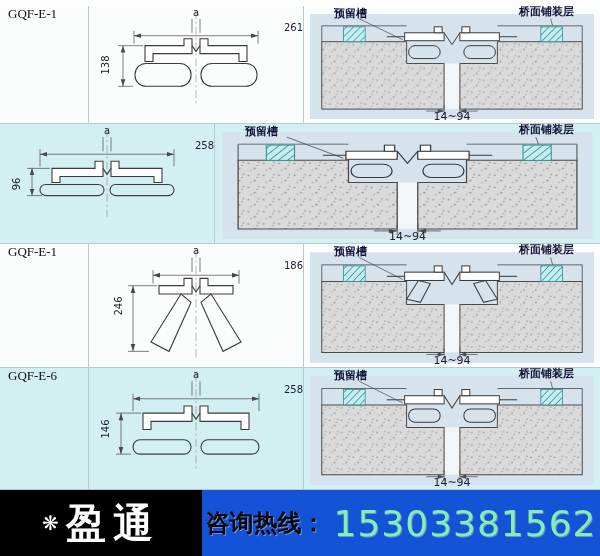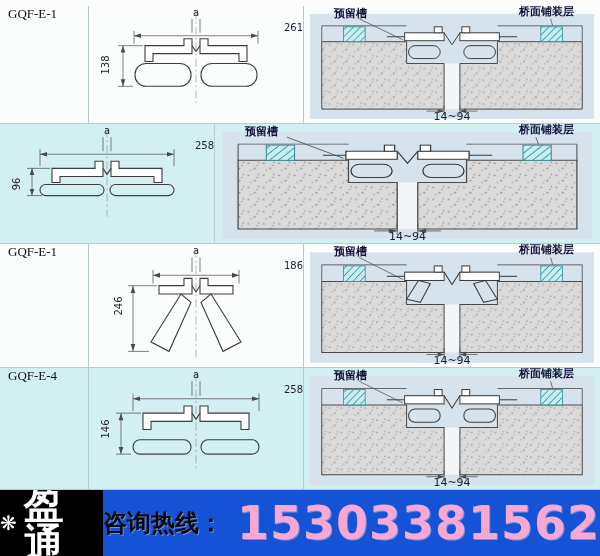--- a/index.html
+++ b/index.html
@@ -42,23 +42,23 @@
   .zh{position:absolute;font-size:11px;font-weight:bold;color:#101038;line-height:1;white-space:nowrap}
   .lbl-groove{top:2px;left:30px}
   .lbl-pave{top:0;right:26px}
   .dim-range{bottom:1px;left:50%;transform:translateX(-50%);font-size:11px}
   
   .footer{height:66px;background:#1553d6;display:flex;align-items:stretch}
   .brand-box{width:202px;background:#000;display:flex;align-items:center;justify-content:center;gap:7px}
   .logo{color:#fff;font-size:20px;line-height:1}
   .brand{color:#fff;font-size:40px;font-weight:bold;letter-spacing:7px;
     font-family:"Liberation Sans",sans-serif;line-height:1}
-  .hotline{flex:1;display:flex;align-items:center;justify-content:center;gap:14px;white-space:nowrap}
+  .hotline{flex:1;display:flex;align-items:center;justify-content:center;gap:8px;white-space:nowrap}
   .hl-label{font-size:24px;font-weight:bold;color:#050505;text-shadow:1px 1px 0 rgba(255,255,255,.35)}
-  .hl-number{font-size:46px;font-weight:bold;color:#f9a8d4;letter-spacing:1px;
+  .hl-number{font-size:36px;font-weight:normal;color:#86efac;letter-spacing:1px;
     text-shadow:1px 1px 0 rgba(255,255,255,.35)}
 </style>
 </head>
 <body>
 
 <svg width="0" height="0" style="position:absolute">
   <defs>
     <pattern id="dots" width="12" height="12" patternUnits="userSpaceOnUse">
       <rect width="12" height="12" fill="#dadada"></rect>
       <circle cx="2" cy="3" r="0.8" fill="#8f8f8f"></circle>
@@ -308,21 +308,21 @@
           </g>
         </svg>
         <span class="zh lbl-groove">预留槽</span>
         <span class="zh lbl-pave">桥面铺装层</span>
         <span class="dim dim-range">14~94</span>
       </div>
     </div>
 
     <div class="row alt r4">
       <div class="cell-label">
-        <span>GQF-E-4</span>
+        <span>GQF-E-6</span>
       </div>
       <div class="cell-profile">
         <svg viewBox="0 0 214 118" preserveAspectRatio="none">
           <g>
               <line class="cl" x1="107" y1="5" x2="107" y2="100"></line>
             </g>
           <g>
             <line class="dl" x1="103" y1="13" x2="103" y2="27"></line>
               <line class="dl" x1="111" y1="13" x2="111" y2="27"></line>
             <line class="dl" x1="44" y1="30" x2="170" y2="30"></line>

